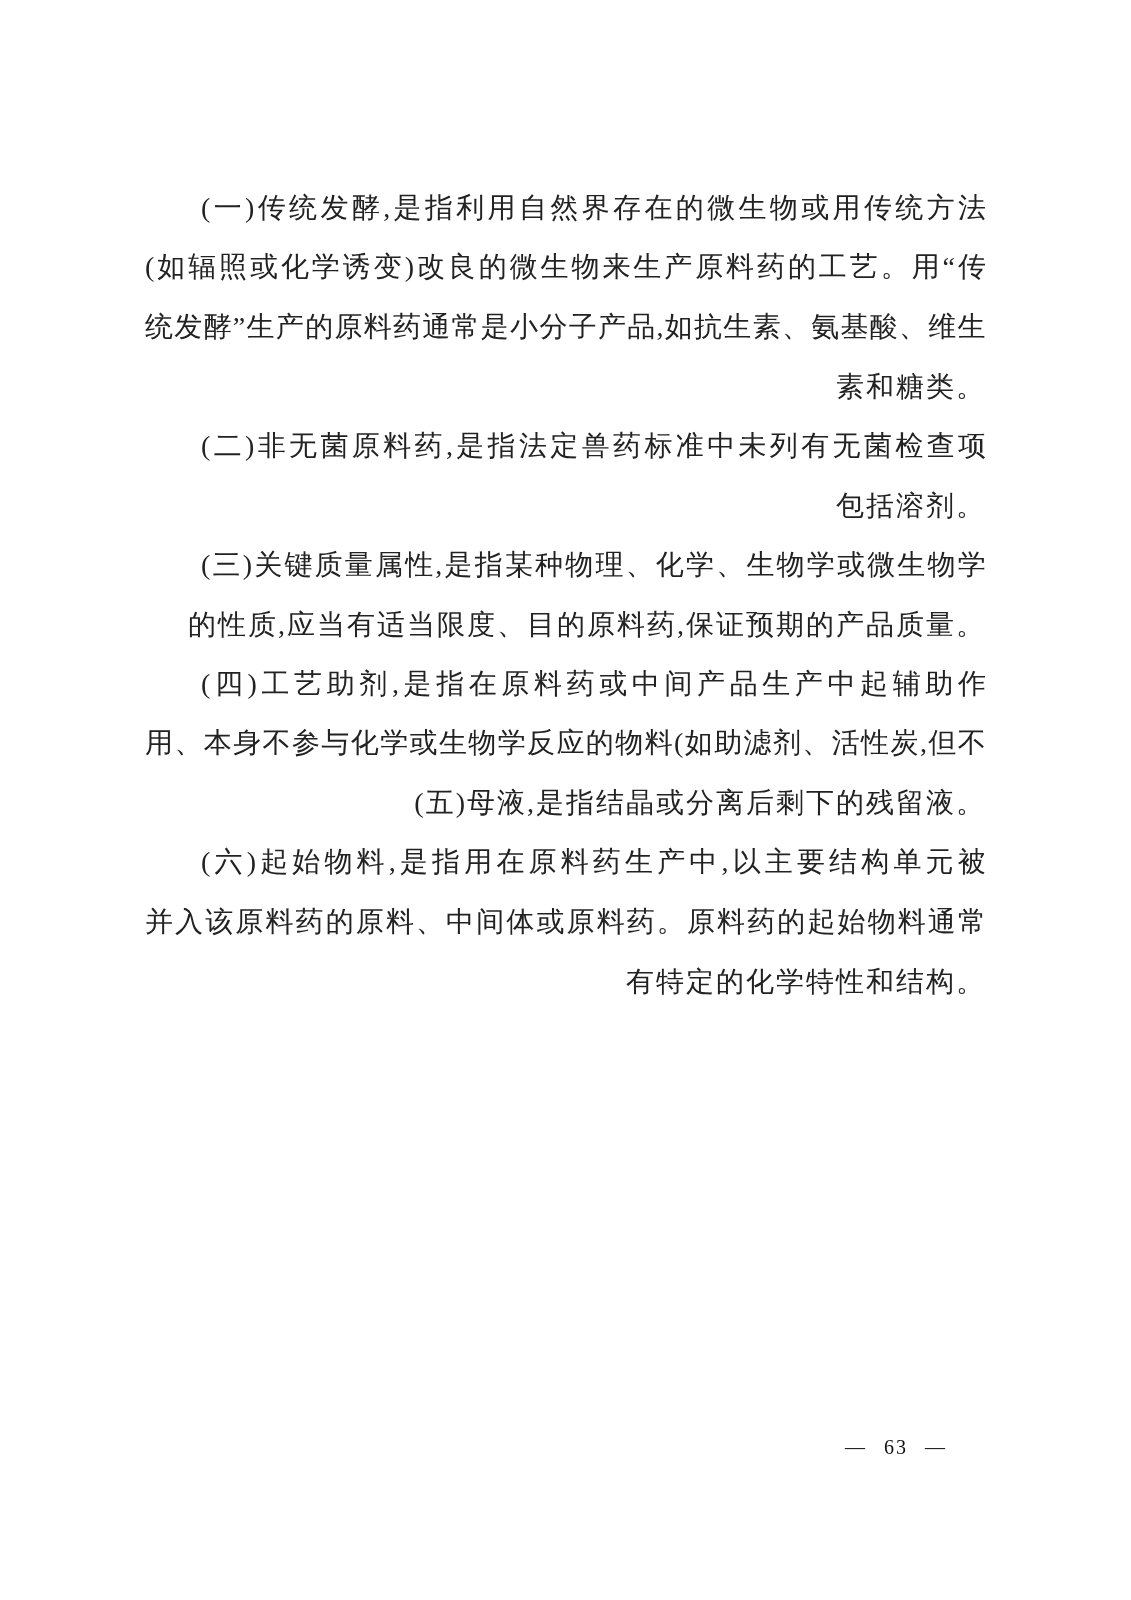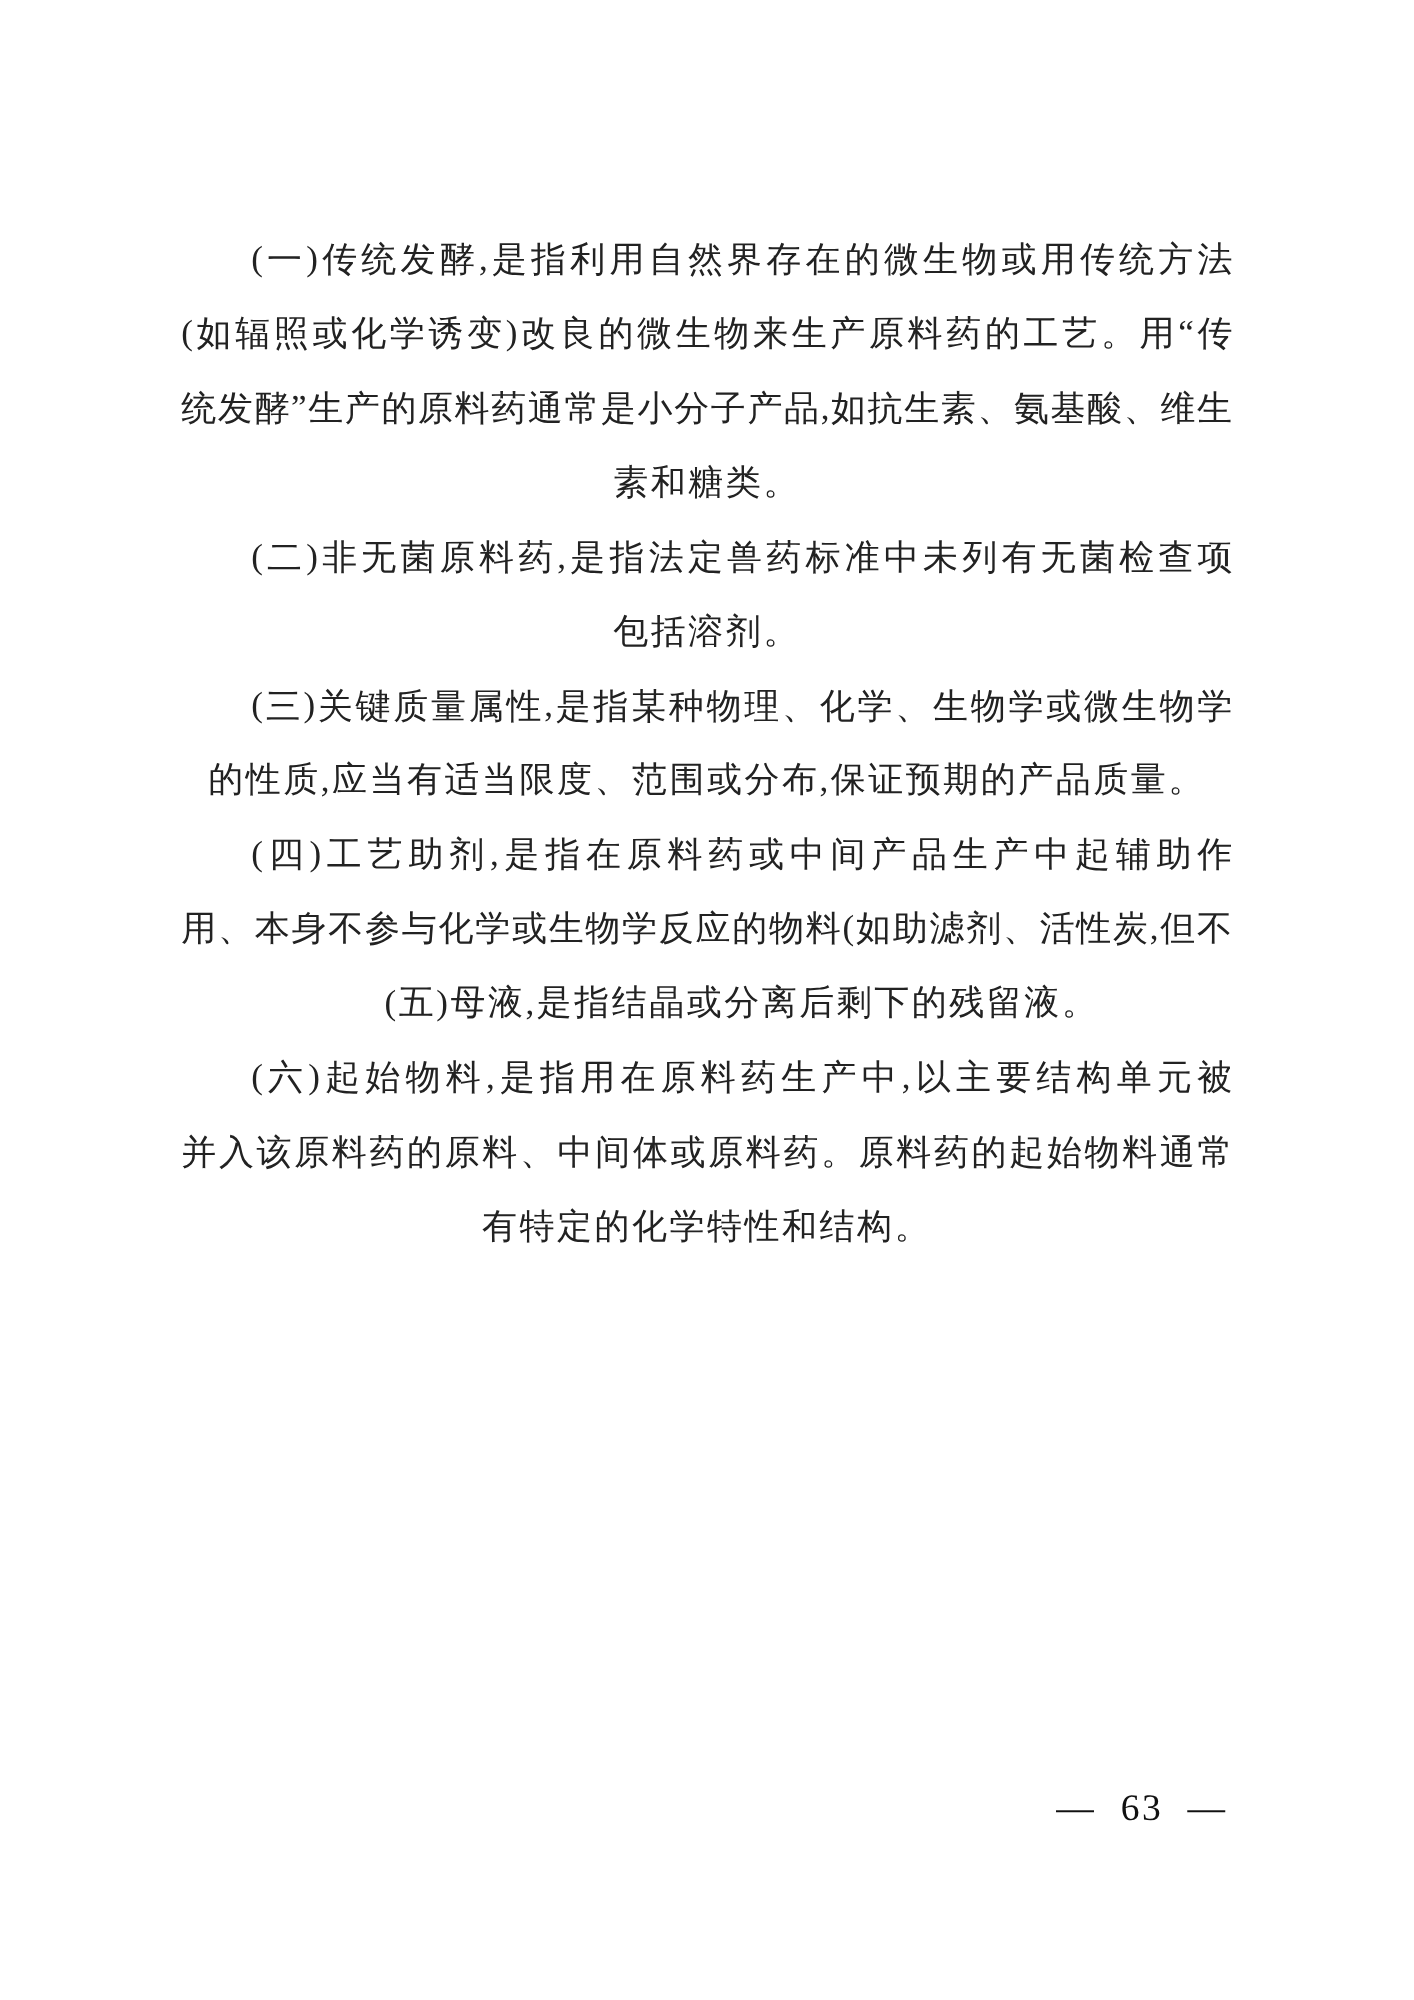--- a/index.html
+++ b/index.html
@@ -34,31 +34,31 @@
     justify-content: space-between;
     align-items: center;
   }
   .text-line.justify span {
     display: inline-block;
   }
   
   .text-line.plain {
     line-height: 59.5px;
     letter-spacing: 2px;
-    text-align: center;
+    text-align: right;
     white-space: nowrap;
   }
   .text-line.indent {
     padding-left: 56px;
   }
   .page-footer {
     position: absolute;
     left: 845px;
     top: 1429px;
-    font-size: 30px;
+    font-size: 20px;
     line-height: 36px;
     color: #111111;
     letter-spacing: 2px;
     word-spacing: 10px;
     white-space: nowrap;
   }
 </style>
 </head>
 <body>
 
@@ -210,21 +210,21 @@
         <span>、</span>
         <span>生</span>
         <span>物</span>
         <span>学</span>
         <span>或</span>
         <span>微</span>
         <span>生</span>
         <span>物</span>
         <span>学</span>
       </div>
-      <div class="text-line plain">的性质,应当有适当限度、范围或分布,保证预期的产品质量。</div>
+      <div class="text-line plain">的性质,应当有适当限度、目的原料药,保证预期的产品质量。</div>
       <div class="text-line justify indent">
         <span>(</span>
         <span>四</span>
         <span>)</span>
         <span>工</span>
         <span>艺</span>
         <span>助</span>
         <span>剂</span>
         <span>,</span>
         <span>是</span>

